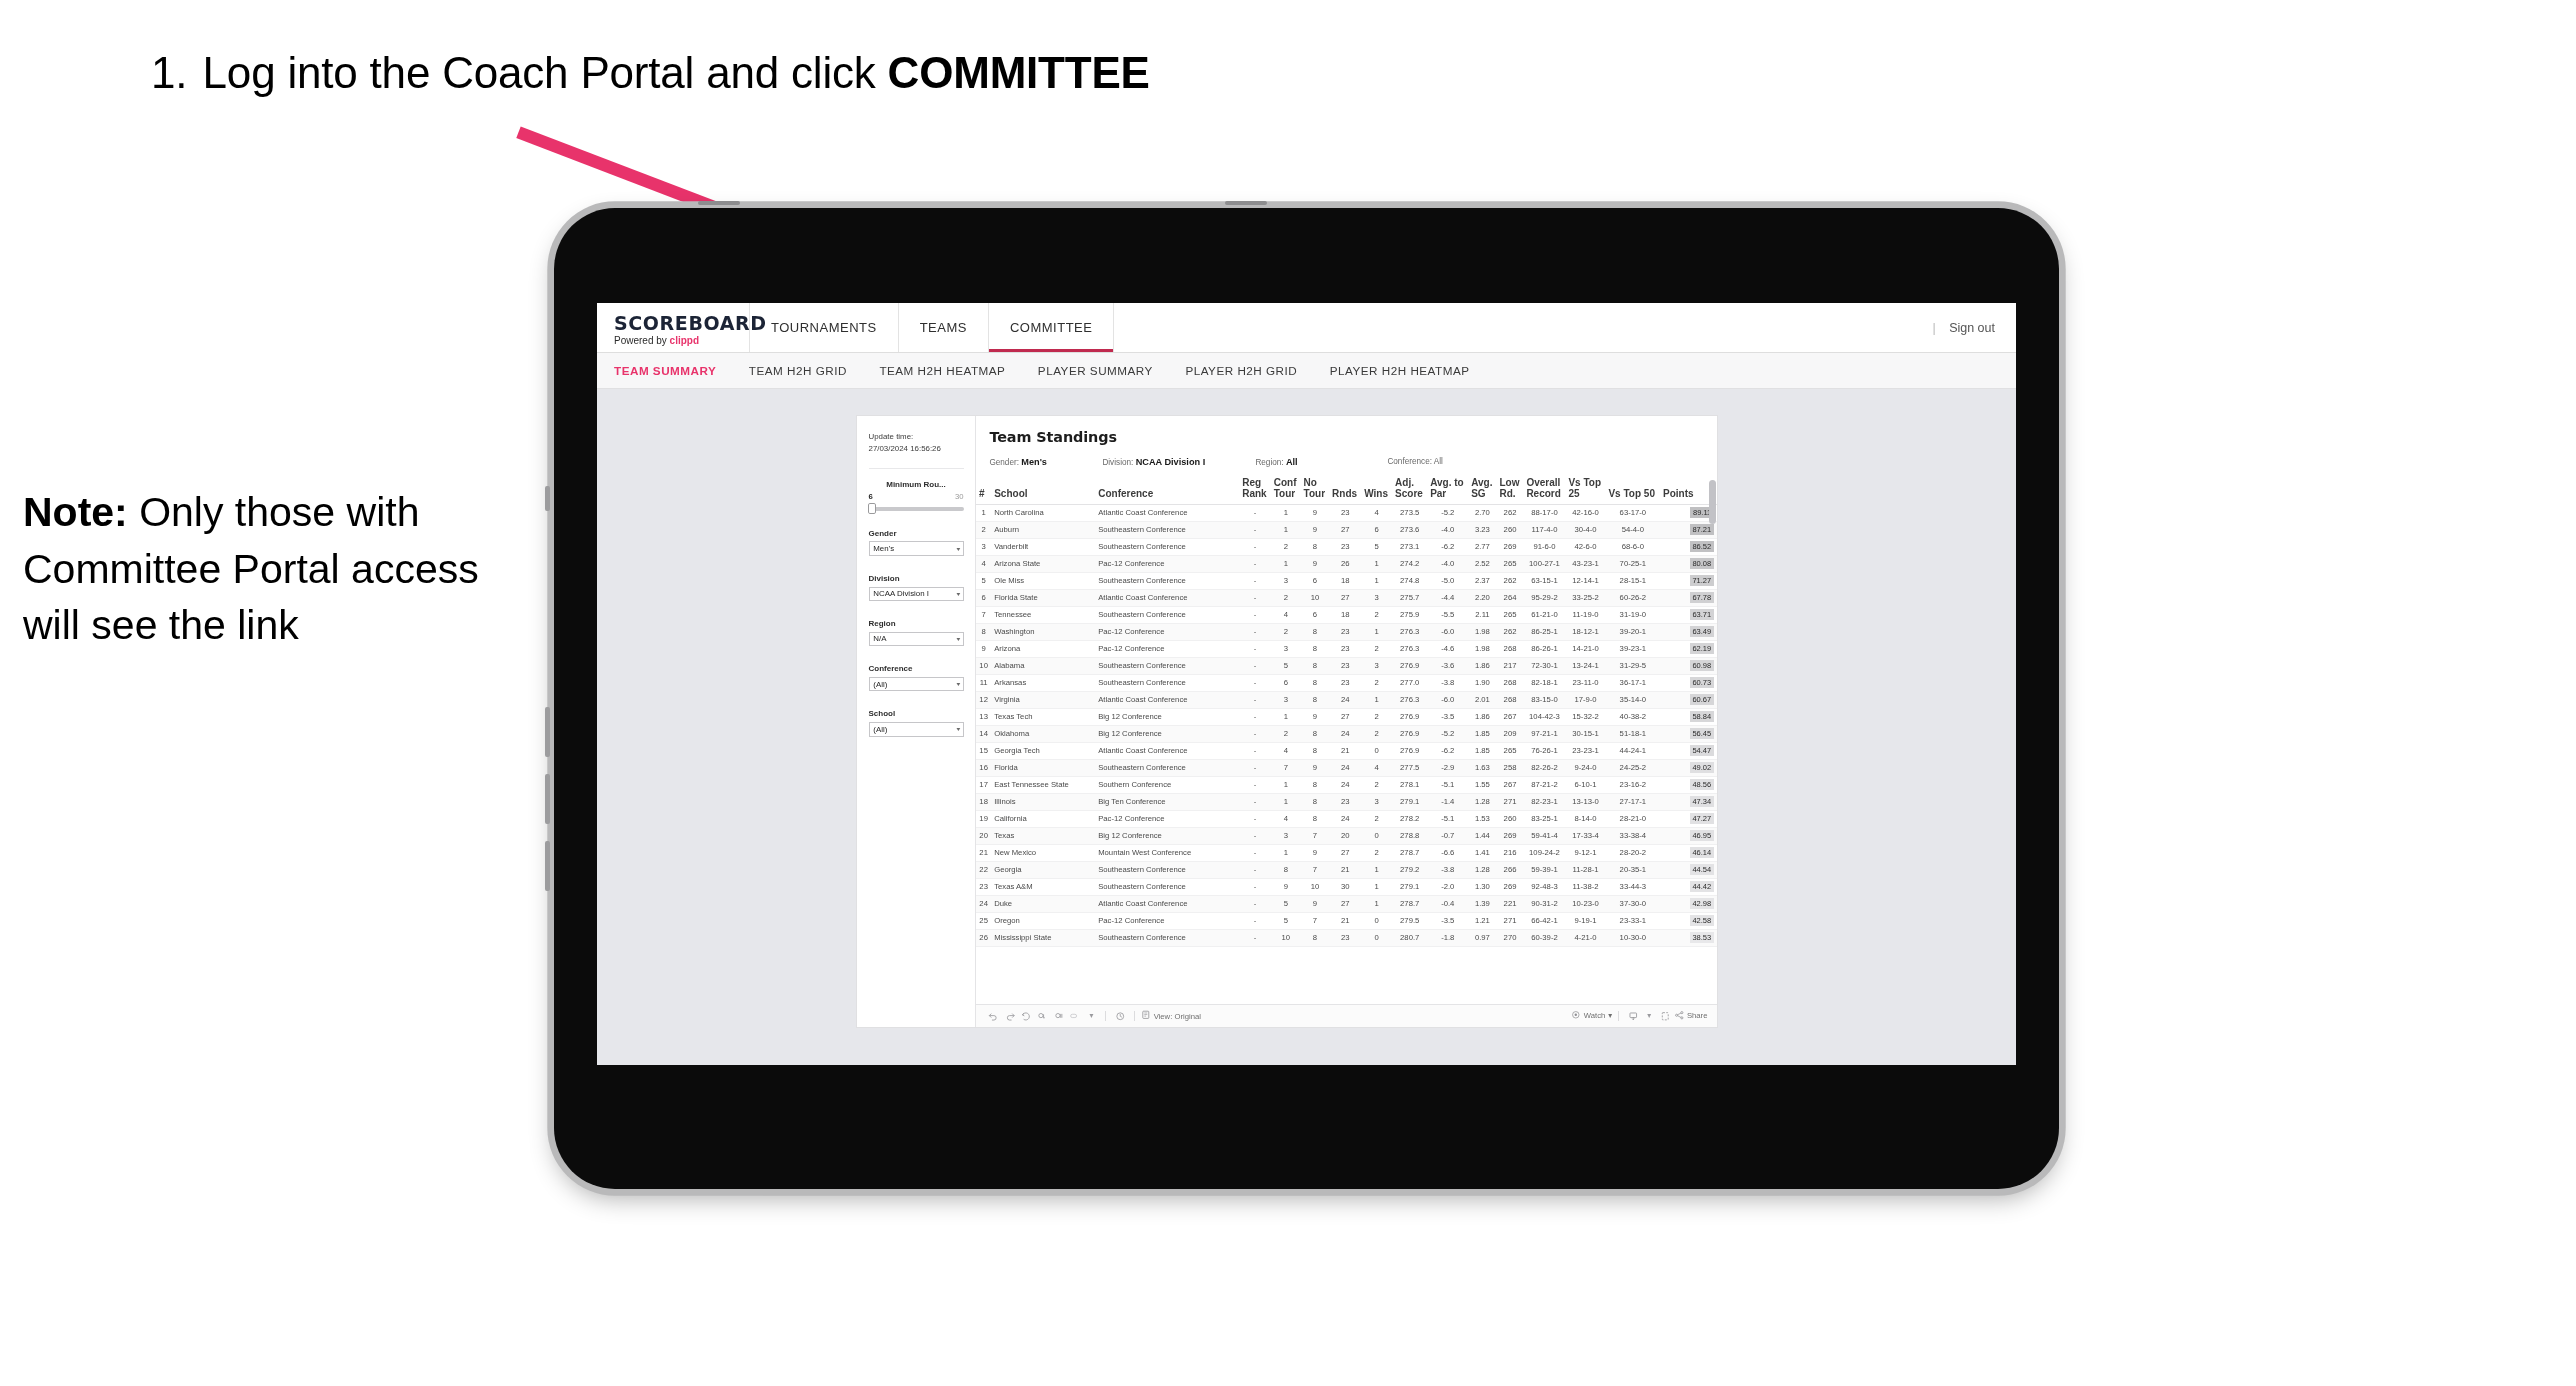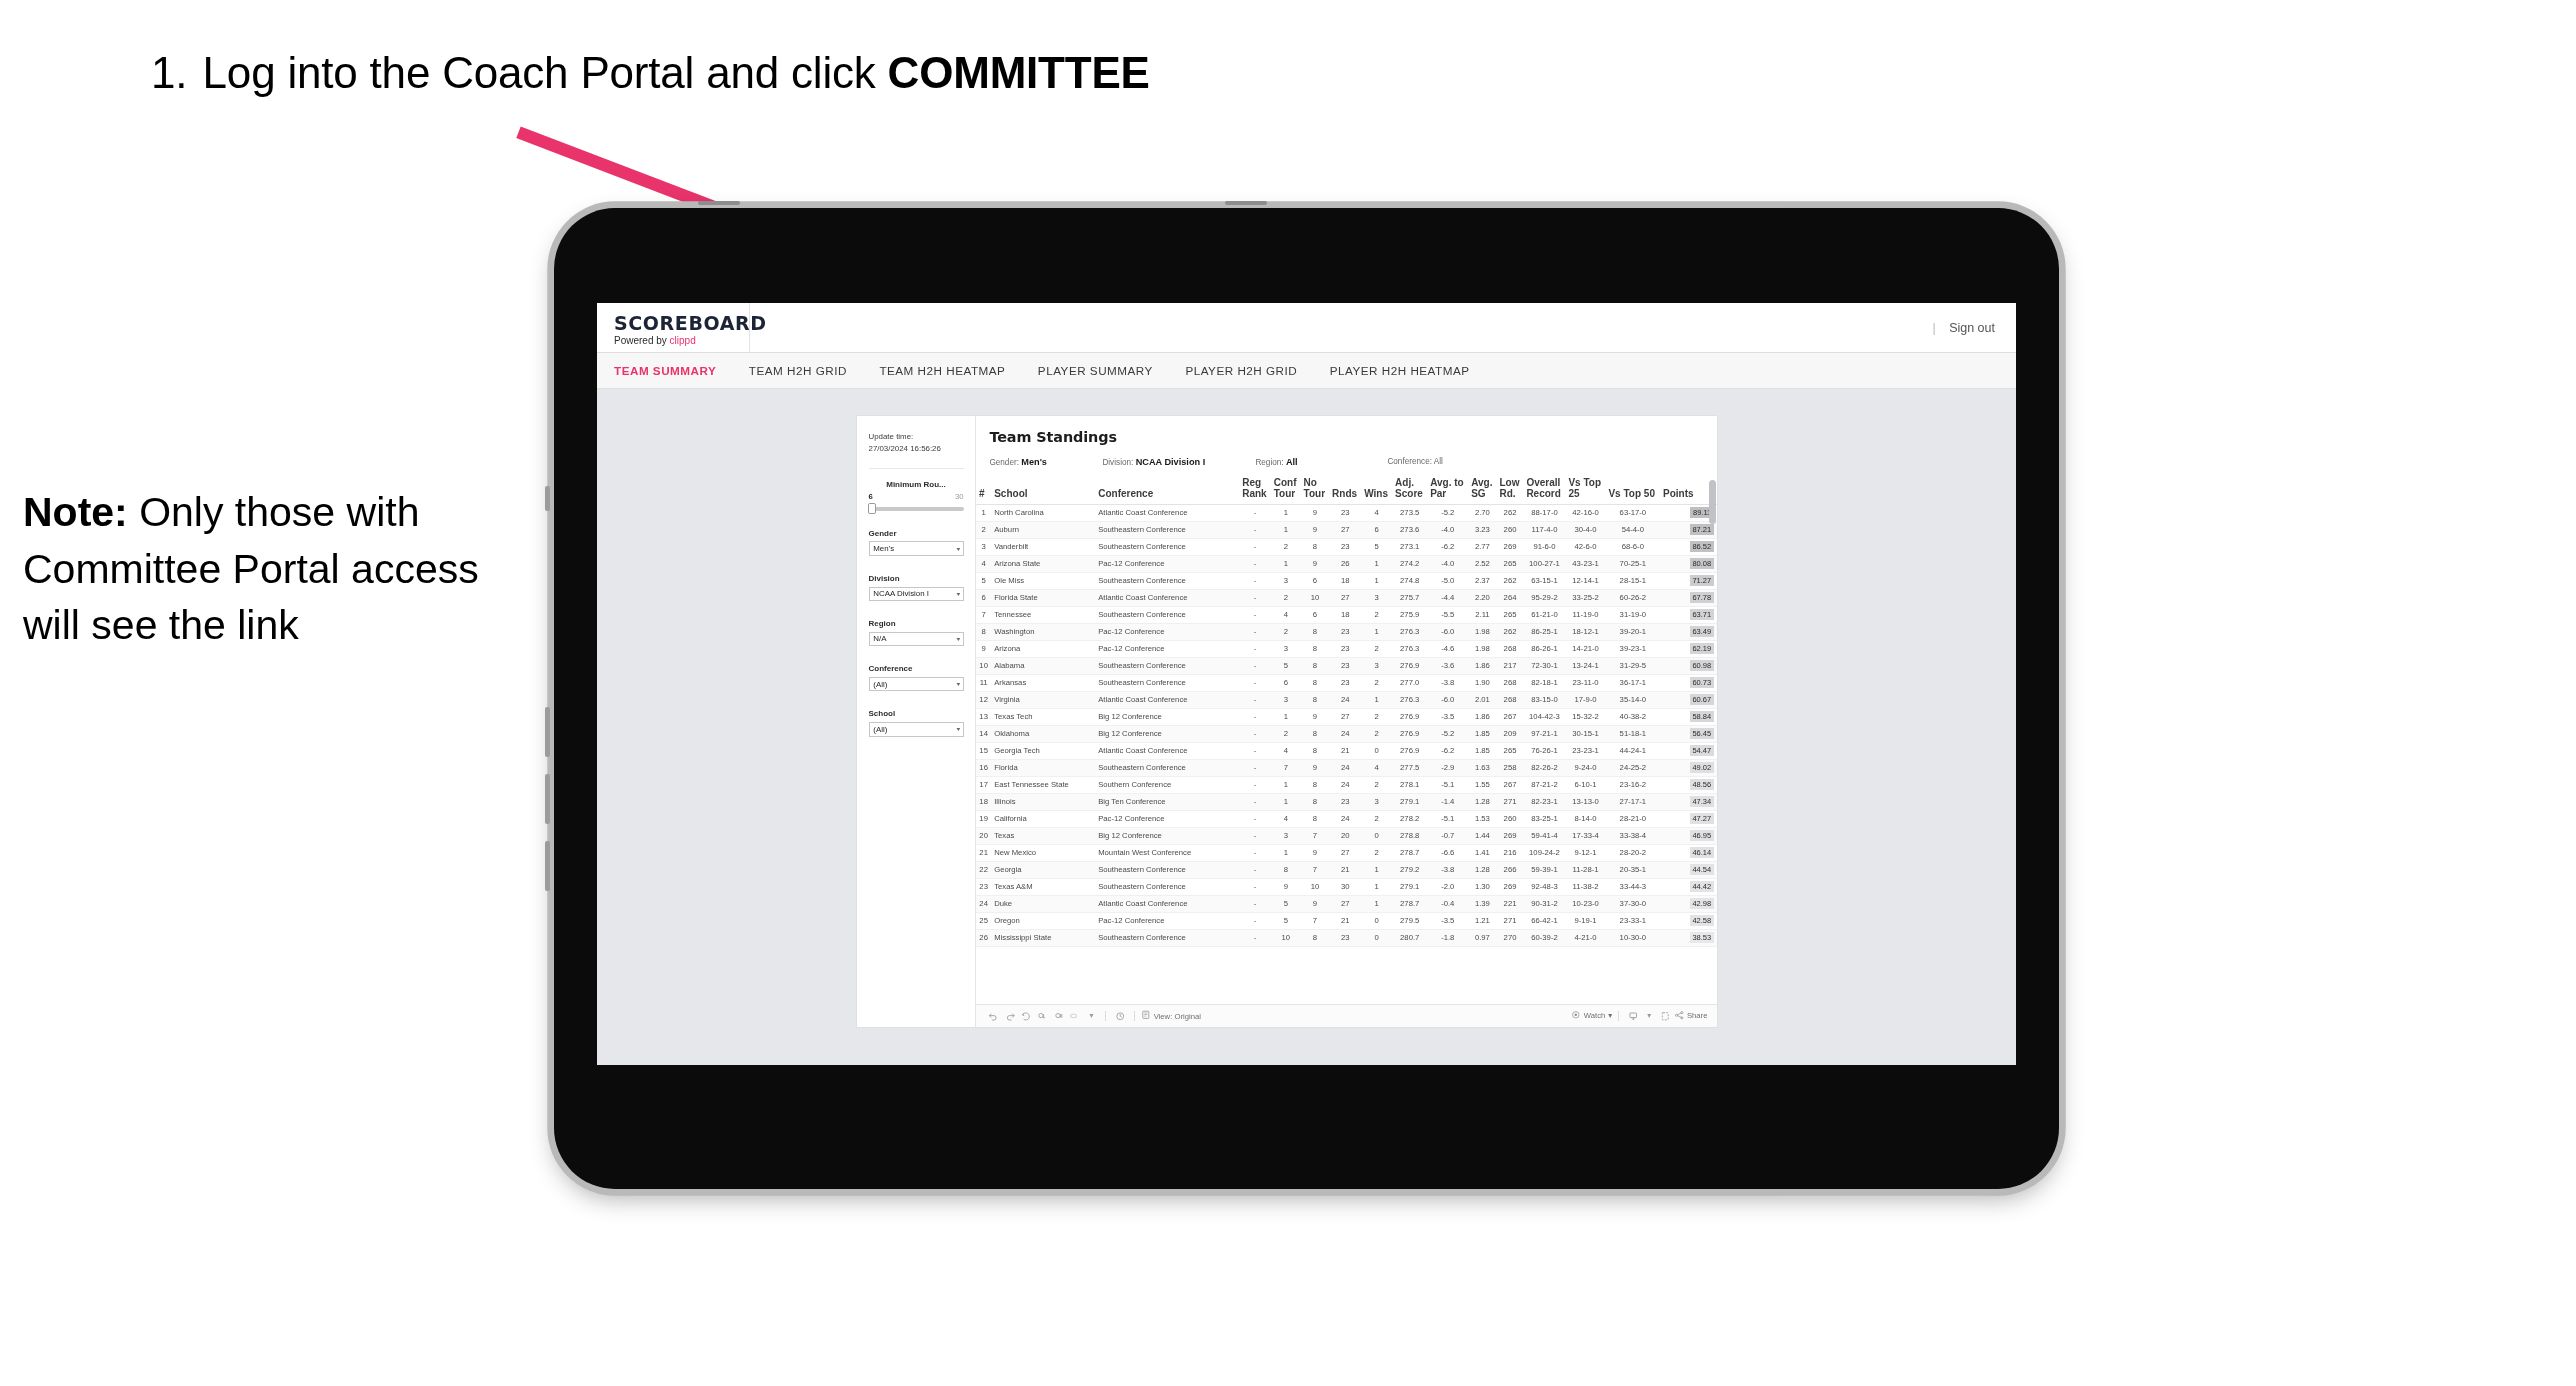--- a/index.html
+++ b/index.html
@@ -67,21 +67,21 @@
     display: flex; flex-direction: column; justify-content: center;
   }
   .brand-title {
     font-family: "DejaVu Sans", sans-serif;
     font-size: 19px; font-weight: 700; color: #1c2436;
     letter-spacing: 0.6px; line-height: 1;
   }
   .brand-sub {
     font-size: 10px; color: #2b2b2b; margin-top: 2.9px; line-height:1;
   }
-  .brand-sub .clippd { color: #e8336b; font-weight: 400; }
+  .brand-sub .clippd { color: #e8336b; font-weight: 700; }
 
   .navtabs { display: flex; align-items: stretch; }
   .navtab {
     display: flex; align-items: center; justify-content:center;
     padding: 0 21px; font-size: 13px; color: #2f2f2f;
     letter-spacing: 0.5px;
     border-right: 1px solid #e3e3e3;
     cursor: pointer; position: relative;
     white-space: nowrap;
   }
@@ -246,20 +246,25 @@
     <div class="btn-vol bv4"></div>
     <div class="btn-top bt1"></div>
     <div class="btn-top bt2"></div>
 
     <div class="viewport">
 
       <div class="appbar">
         <div class="brand">
           <div class="brand-title">SCOREBOARD</div>
           <div class="brand-sub"><span>Powered by </span><span class="clippd">clippd</span></div>
+        </div>
+        <div class="navtabs">
+          <div class="navtab">TOURNAMENTS</div>
+          <div class="navtab">TEAMS</div>
+          <div class="navtab active">COMMITTEE</div>
         </div>
         <div class="appbar-right">
           <span class="divider">|</span>
           <span class="signout">Sign out</span>
         </div>
       </div>
 
       <div class="subbar">
         <div class="subtab active">TEAM SUMMARY</div>
         <div class="subtab">TEAM H2H GRID</div>

